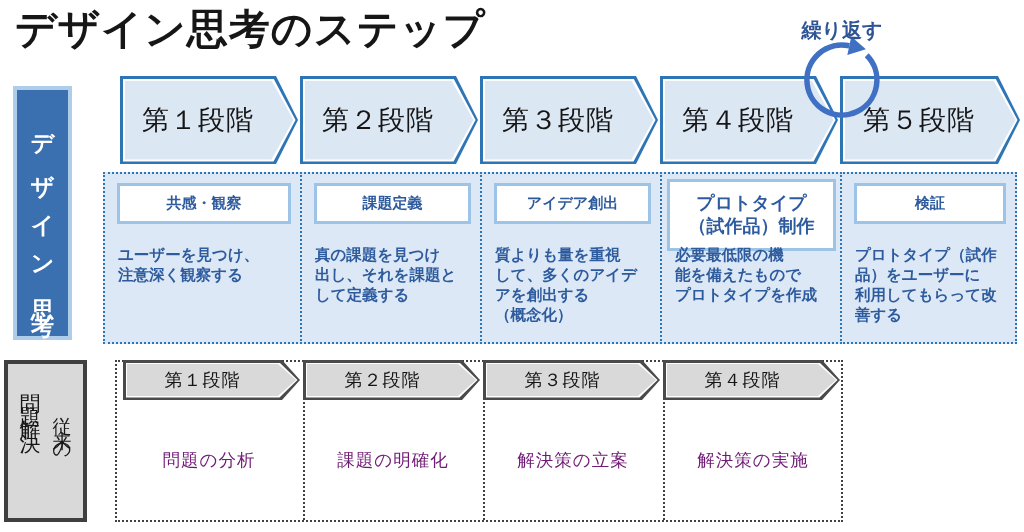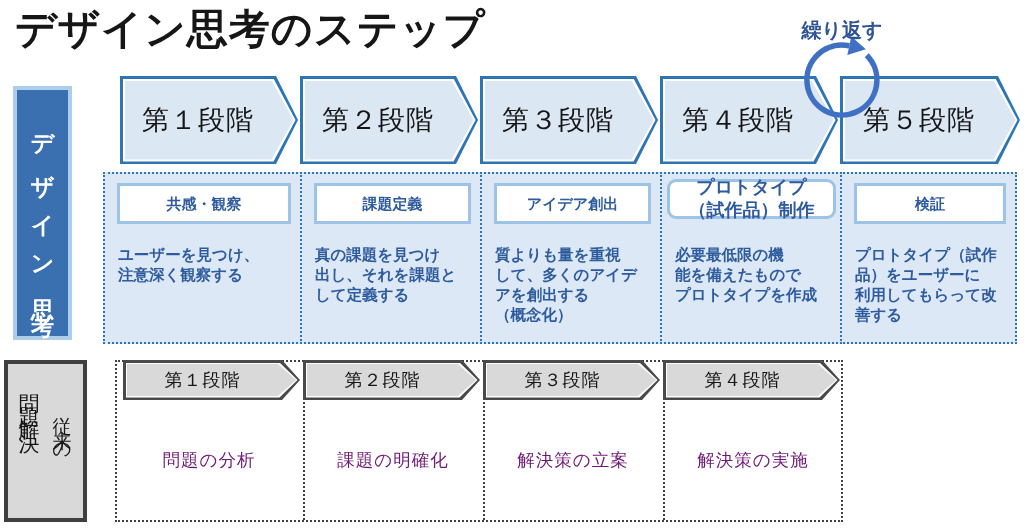--- a/index.html
+++ b/index.html
@@ -1,19 +1,19 @@
 <!DOCTYPE html>
 <html><head>
 <meta charset="utf-8">
 <style>
   html,body { margin:0; padding:0; background:#fff; }
   * { box-sizing:border-box; }
   .canvas {
     position:relative; width:1024px; height:532px; overflow:hidden;
-    background:#fff; font-family:Liberation Sans, sans-serif; color:#1a1a1a;
+    background:#fff; font-family:Liberation Serif, serif; color:#1a1a1a;
   }
   
   .page-title {
     position:absolute; left:15px; top:2px; font-size:41px; font-weight:600;
     letter-spacing:1px; color:#161616; white-space:nowrap;
   }
   
   .repeat-label {
     position:absolute; left:790px; top:17px; width:104px; text-align:center;
     font-size:20px; font-weight:600; color:#2f5496; z-index:42;
@@ -47,21 +47,21 @@
   }
   .title-box {
     position:absolute; top:9px; left:12px; right:9px; height:41px;
     background:#fff; border:3px solid #9dc3e6;
     display:flex; align-items:center; justify-content:center;
   }
   .title-box span {
     font-size:15px; font-weight:600; color:#2e5b9e; white-space:pre-line;
     text-align:center; line-height:1.3;
   }
-  .title-box.two-line { top:5px; left:5px; right:4px; height:40px;border-radius:9px; }
+  .title-box.two-line { top:5px; left:5px; right:4px; height:72px; }
   .title-box.two-line span { font-size:18px; }
   .cell .desc {
     position:absolute; top:71px; left:13px; right:6px;
     font-size:15.5px; line-height:20px; color:#2e5b9e; font-weight:600;
     white-space:pre-line;
   }
   
   .conv-side {
     position:absolute; left:4px; top:360px; width:83px; height:162px;
     background:#d9d9d9; border:4px solid #3f3f3f;

